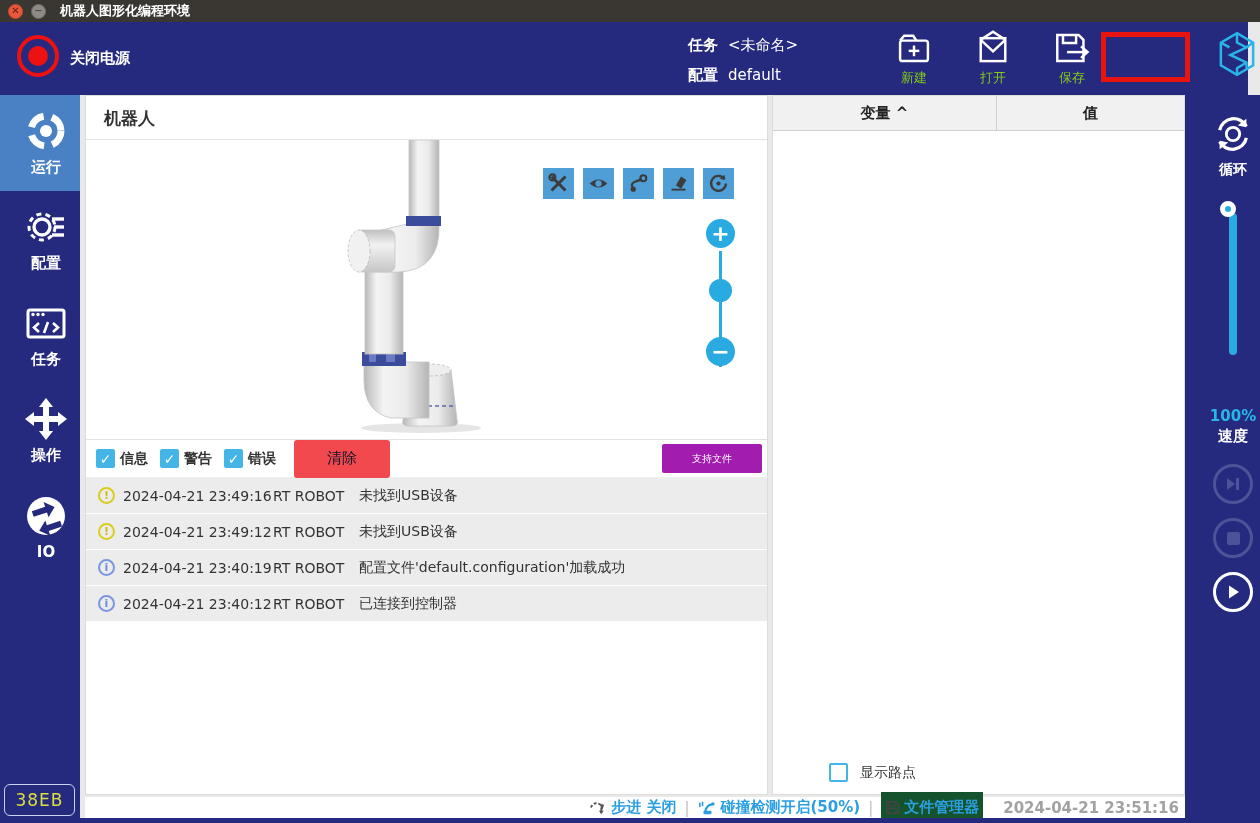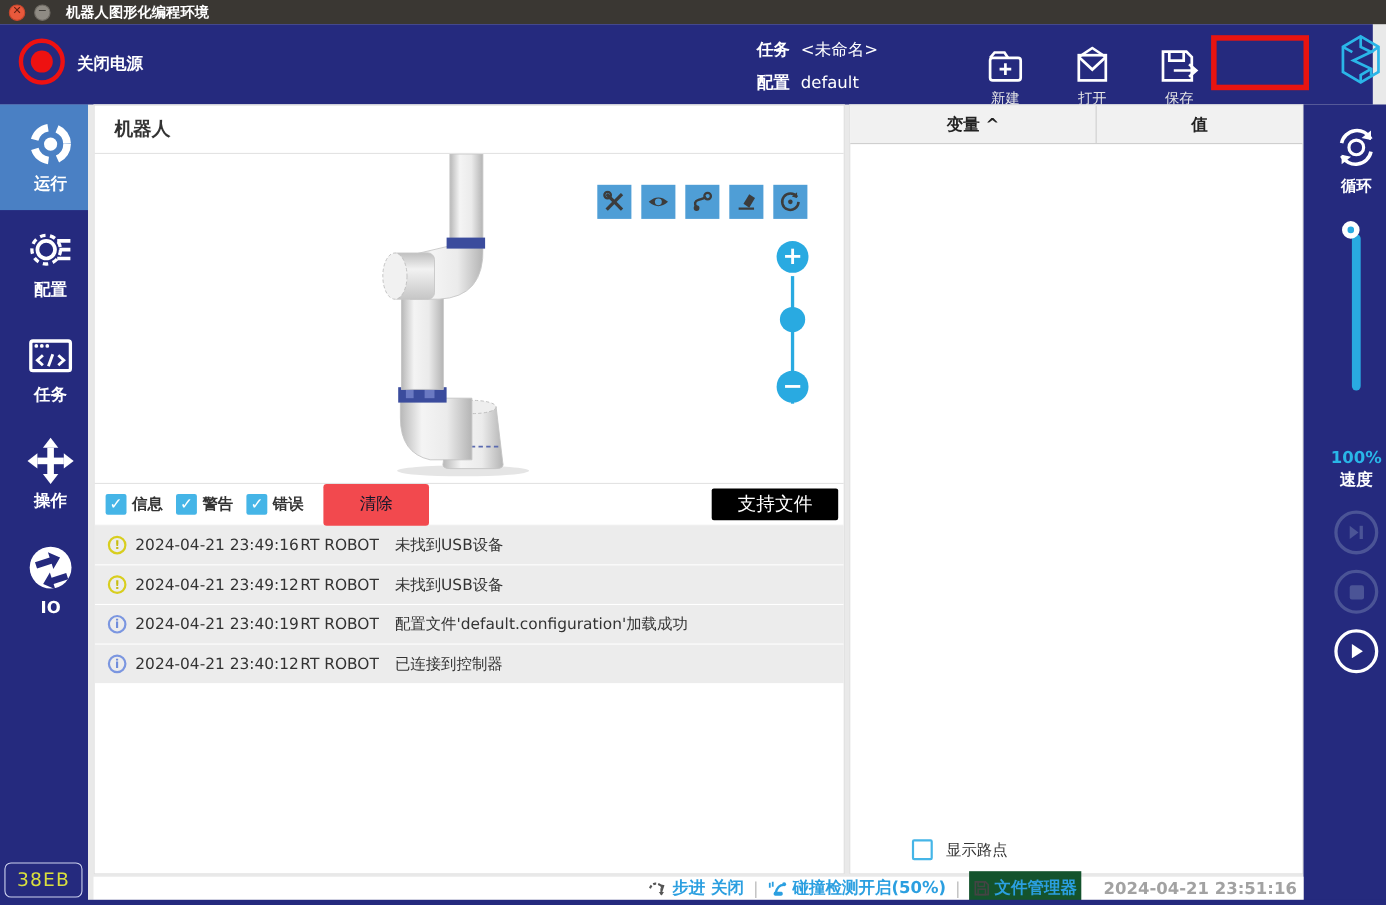--- a/index.html
+++ b/index.html
@@ -14,21 +14,21 @@
   .win-title { color:#ffffff; font-weight:bold; font-size:13px; margin-left:14px; }
 
   
   .header { position:absolute; left:0; top:22px; width:1248px; height:73px; background:#252a7e; }
   .power-btn { position:absolute; left:17px; top:13px; width:42px; height:42px; border:4px solid #ee1111; border-radius:50%; display:flex; align-items:center; justify-content:center; cursor:pointer; }
   .power-dot { width:20px; height:20px; background:#ee1111; border-radius:50%; }
   .power-label { position:absolute; left:70px; top:27px; color:#fff; font-weight:bold; font-size:15px; }
   .task-config { position:absolute; left:688px; top:8px; color:#fff; font-size:15px; }
   .tc-row { height:30px; display:flex; align-items:center; }
   .tc-key { font-weight:bold; margin-right:10px; }
-  .hdr-action { position:absolute; top:20px; width:64px; text-align:center; color:#e5e5e5; cursor:pointer; }
+  .hdr-action { position:absolute; top:8px; width:64px; text-align:center; color:#84cc16; cursor:pointer; }
   .hdr-action svg { display:block; margin:0 auto; }
   .hdr-action .lbl { font-size:13px; margin-top:3px; }
   .red-box { position:absolute; left:1101px; top:10px; width:89px; height:50px; border:5px solid #e81410; }
   .logo { position:absolute; left:1218px; top:7px; }
 
   
   .sidebar { position:absolute; left:0; top:95px; width:80px; height:728px; background:#252a7e; }
   .sb-item { width:80px; height:96px; display:flex; flex-direction:column; align-items:center; justify-content:center; color:#fff; cursor:pointer;padding-left:12px; }
   .sb-item.active { background:#4a80c4; }
   .sb-item .lbl { font-size:15px; font-weight:bold; margin-top:5px; }
@@ -49,21 +49,21 @@
   .tab { width:69px; height:52px; display:flex; align-items:center; justify-content:center; font-size:16px; border-right:1px solid #e3e3e3; cursor:pointer; background:#fff; }
   .tab.active { font-weight:bold; color:#222; }
   .tab.inactive { color:#b3b3b3; }
 
   .log-filter { height:38px; display:flex; align-items:center; padding:0 5px 0 10px; border-bottom:1px solid #eee; }
   .chk { width:19px; height:19px; border-radius:2px; margin-right:5px; flex:none; }
   .chk.checked { background:#45b5e7; color:#fff; font-size:14px; display:flex; align-items:center; justify-content:center; }
   .chk.unchecked { background:#fff; border:2px solid #45b5e7; }
   .chk-lbl { font-size:14px; color:#333; font-weight:bold; margin-right:12px; }
   .btn-clear { width:96px; height:38px; background:#f2494e; color:#0f172a; border:none; border-radius:3px; font-size:15px; margin-left:6px; cursor:pointer; font-family:Liberation Mono, monospace; }
-  .btn-support { width:115px; height:29px; background:#000000; color:#fff; border:none; border-radius:2px; font-size:17px; margin-left:auto; cursor:pointer; font-family:inherit; }
+  .btn-support { width:100px; height:29px; background:#a21caf; color:#fff; border:none; border-radius:2px; font-size:10px; margin-left:auto; cursor:pointer; font-family:inherit; }
 
   .log-rows { }
   .log-row { height:35px; background:#ececec; margin-bottom:1px; display:flex; align-items:center; font-size:14px; color:#333; }
   .lvl-ico { width:17px; height:17px; border-radius:50%; border:2px solid; display:flex; align-items:center; justify-content:center; font-size:11px; font-weight:bold; margin:0 8px 0 12px; flex:none; }
   .lvl-warning { border-color:#d8ce1e; color:#c8bd13; }
   .lvl-info { border-color:#7b96e0; color:#6f8cdb; }
   .log-time { width:150px; }
   .log-src { width:72px; }
   .log-msg { margin-left:14px; }
 

